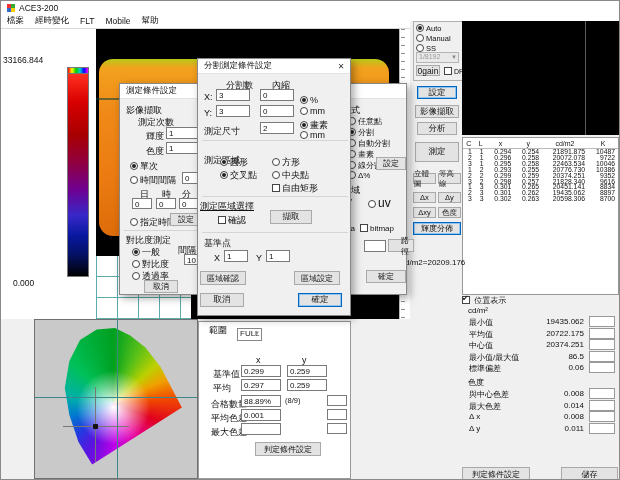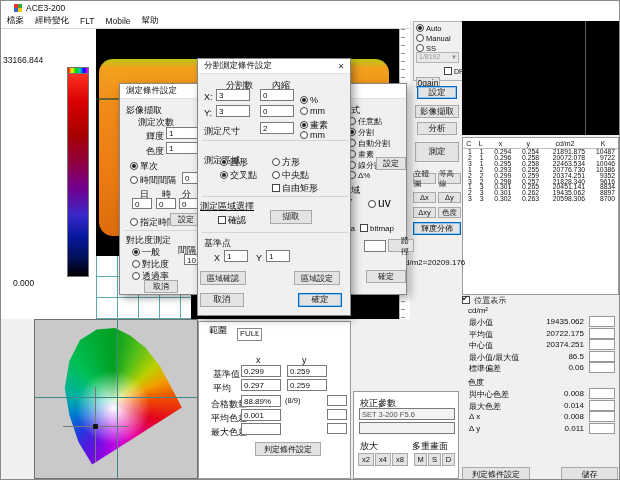--- a/index.html
+++ b/index.html
@@ -1,20 +1,20 @@
 <!DOCTYPE html>
 <html><head>
 <meta charset="utf-8">
 <style>
   html,body{margin:0;padding:0;background:#555;}
   .screen{position:relative;width:620px;height:480px;background:#f0f0f0;overflow:hidden;
           font-family:"Liberation Sans","DejaVu Sans",sans-serif;font-size:9px;color:#111;
           border:1px solid #8a8a8a;box-sizing:border-box;}
   .abs{position:absolute;}
-  .titlebar{left:0;top:0;width:620px;height:13px;background:#fff;display:flex;align-items:center;gap:4px;padding-left:13px;box-sizing:border-box;}
+  .titlebar{left:0;top:0;width:620px;height:13px;background:#fff;display:flex;align-items:center;gap:4px;padding-left:6px;box-sizing:border-box;}
   .appicon{width:8px;height:8px;display:grid;grid-template-columns:4px 4px;grid-template-rows:4px 4px;}
   .appicon i{display:block;}
   .titletext{font-size:8.5px;}
   .menubar{left:0;top:13px;width:620px;height:15px;background:#fff;border-bottom:1px solid #d8d8d8;display:flex;align-items:center;gap:11px;padding-left:6px;box-sizing:border-box;font-size:8.5px;}
   .menubar span{cursor:default;}
   
   .leftpanel{left:0;top:28px;width:95px;height:290px;background:#fff;}
   .scalemax{left:2px;top:54px;font-size:8.5px;}
   .scalecap{left:66px;top:66px;width:22px;height:6px;background:linear-gradient(90deg,#f00,#ff0,#0c0,#0cc,#00f,#f0f);border:1px solid #777;border-bottom:none;box-sizing:border-box;}
   .scalebar{left:66px;top:72px;width:22px;height:204px;border:1px solid #777;box-sizing:border-box;
@@ -31,21 +31,21 @@
   .blob{position:absolute;left:95px;top:244px;width:208px;height:46px;background:#000;border-radius:12px 8px 0 0;}
   .ruler{left:398px;top:28px;width:11px;height:290px;background:#fff;border-left:1px solid #bbb;box-sizing:border-box;}
   .ruler i{position:absolute;left:1px;top:0;width:4px;height:100%;
     background:repeating-linear-gradient(180deg,#909090 0 1px,transparent 1px 8px);}
   
   .rightpanel{left:409px;top:20px;width:211px;height:460px;background:#f0f0f0;}
   .expobox{position:absolute;left:3px;top:0px;width:49px;height:58px;border:1px solid #b0b0b0;background:#f0f0f0;}
   .radrow{position:relative;height:8px;margin:2px 0 0 2px;white-space:nowrap;font-size:7.5px;}
   .combo{position:absolute;left:2px;top:30px;width:43px;height:11px;background:#e9e9e9;border:1px solid #b5b5b5;color:#9a9a9a;font-size:7px;padding-left:2px;box-sizing:border-box;}
   .combo b{position:absolute;right:1px;top:1px;font-weight:normal;color:#888;font-size:6px;}
-  .gainbtn{position:absolute;left:2px;top:43px;width:24px;height:11px;font-size:7px;margin-top:12px;}
+  .gainbtn{position:absolute;left:2px;top:43px;width:24px;height:11px;font-size:7px;}
   .drchk{position:absolute;left:30px;top:45px;font-size:7px;white-space:nowrap;}
   .avgtext{left:400px;top:257px;width:75px;font-size:8px;z-index:2;background:transparent;}
   .thumb{position:absolute;left:52px;top:0;width:157px;height:114px;background:#000;}
   .thumb i{position:absolute;left:123px;top:0;width:1px;height:100%;background:#5a5a5a;}
   
   .dtable{position:absolute;left:52px;top:116px;width:157px;height:158px;background:#fff;border:1px solid #999;box-sizing:border-box;overflow:hidden;}
   .dtable table{border-collapse:collapse;width:100%;font-size:7px;}
   .dtable th{font-weight:normal;border-bottom:1px solid #bbb;padding:1px 2px;height:8px;}
   .dtable td{padding:0 3px;text-align:right;line-height:5.9px;font-size:6.8px;}
   
@@ -335,33 +335,20 @@
     <div class="fld" style="left:128px;top:73px;width:20px;height:11px;"></div>
     <div class="lbl" style="left:12px;top:90px;">平均色差</div>
     <div class="fld" style="left:42px;top:87px;width:40px;height:12px;">0.001</div>
     <div class="fld" style="left:128px;top:87px;width:20px;height:11px;"></div>
     <div class="lbl" style="left:12px;top:104px;">最大色差</div>
     <div class="fld" style="left:42px;top:101px;width:40px;height:12px;"></div>
     <div class="fld" style="left:128px;top:101px;width:20px;height:11px;"></div>
     <div class="btn" style="left:56px;top:120px;width:66px;height:14px;font-size:8px;">判定條件設定</div>
   </div>
 
-  <div class="abs calibpanel">
-    <div class="lbl" style="left:6px;top:5px;">校正參數</div>
-    <div class="fld ro" style="left:5px;top:16px;width:96px;height:12px;font-size:7.5px;">SET 3-200 F5.6</div>
-    <div class="fld ro" style="left:5px;top:30px;width:96px;height:12px;"></div>
-    <div class="lbl" style="left:6px;top:48px;">放大</div>
-    <div class="lbl" style="left:58px;top:48px;">多重畫面</div>
-    <div class="btn" style="left:4px;top:61px;width:16px;height:13px;font-size:7.5px;">x2</div>
-    <div class="btn" style="left:21px;top:61px;width:16px;height:13px;font-size:7.5px;">x4</div>
-    <div class="btn" style="left:38px;top:61px;width:16px;height:13px;font-size:7.5px;">x8</div>
-    <div class="btn" style="left:60px;top:61px;width:13px;height:13px;font-size:7.5px;">M</div>
-    <div class="btn" style="left:74px;top:61px;width:13px;height:13px;font-size:7.5px;">S</div>
-    <div class="btn" style="left:88px;top:61px;width:13px;height:13px;font-size:7.5px;">D</div>
-  </div>
 
   <div class="dlg" style="left:118px;top:82px;width:288px;height:212px;z-index:5;">
     <div class="dtitle">
         <span>測定條件設定</span>
       </div>
     <div class="lbl" style="left:6px;top:20px;">影像擷取</div>
     <div class="lbl" style="left:18px;top:32px;">測定次數</div>
     <div class="lbl" style="left:26px;top:46px;">輝度</div>
     <div class="fld" style="left:46px;top:43px;width:38px;height:12px;">1</div>
     <div class="lbl" style="left:26px;top:61px;">色度</div>

